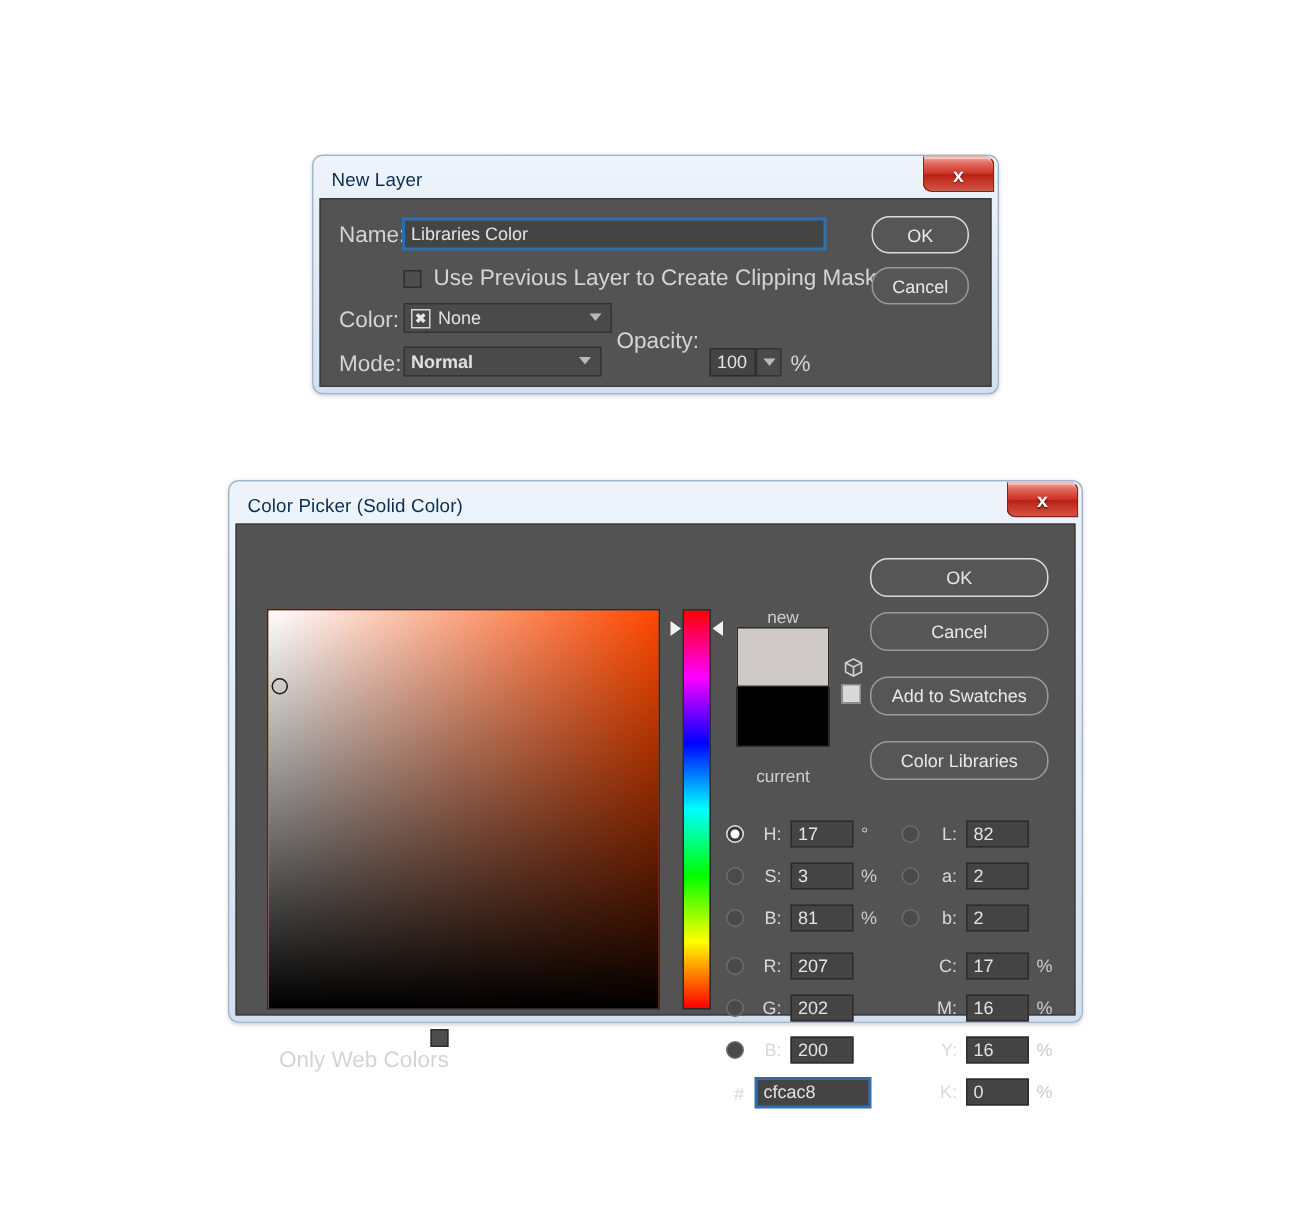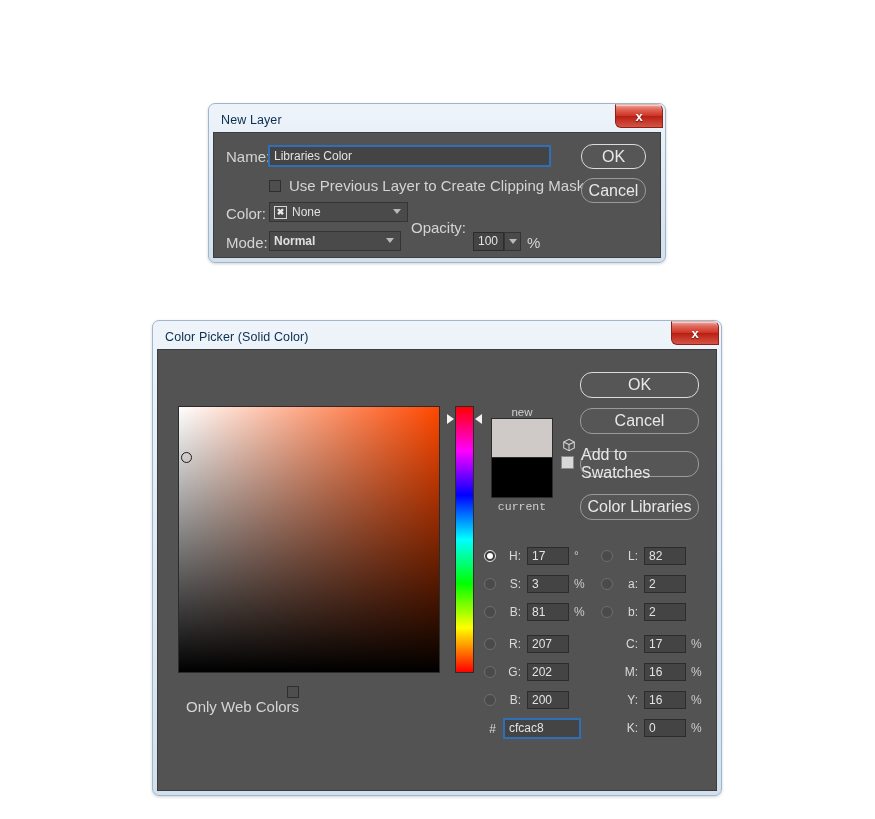--- a/index.html
+++ b/index.html
@@ -118,21 +118,21 @@
     border-right: 4px solid transparent;
     border-top: 5px solid #b9b9b9;
   }
 
   
   .ps-btn {
     border: 1px solid #9a9a9a;
     border-radius: 12px;
     background: #565656;
     color: #e8e8e8;
-    font-size: 16px;
+    font-size: 12px;
     font-family: "Liberation Sans", sans-serif;
     display: flex;
     align-items: center;
     justify-content: center;
     cursor: pointer;
     user-select: none;
     box-sizing: border-box;
   }
   .ps-btn.primary { border-color: #dcdcdc; }
 
@@ -172,21 +172,21 @@
   
   #new-layer-win { left: 208px; top: 103px; width: 458px; height: 160px; }
   #new-layer-body {
     position: absolute;
     left: 4px; right: 4px; top: 28px; bottom: 4px;
   }
 
   .nl-row { position: absolute; display: flex; align-items: center; }
 
   
-  #picker-win { left: 152px; top: 320px; width: 570px; height: 476px; }
+  #picker-win { left: 152px; top: 320px; width: 570px; height: 362px; }
   #picker-body {
     position: absolute;
     left: 4px; right: 4px; top: 28px; bottom: 4px;
   }
 
   #sb-field {
     position: absolute;
     left: 20px; top: 56px;
     width: 262px; height: 267px;
     border: 1px solid #2b2b2b;
@@ -344,21 +344,21 @@
     </div>
 
     <div id="hue-strip"></div>
     <div class="hue-arrow left" id="hue-arrow-l" style="left: 289px; top: 63.6083px;"></div>
     <div class="hue-arrow right" id="hue-arrow-r" style="left: 317px; top: 63.6083px;"></div>
 
     <div id="swatch-wrap">
       <div class="swatch-cap">new</div>
       <div id="swatch-new" style="background: rgb(207, 202, 200);"></div>
       <div id="swatch-cur" style="border-top: none; background: rgb(0, 0, 0);"></div>
-      <div class="swatch-cap" style="margin-top:2px;font-family:Liberation Mono, monospace;">current</div>
+      <div class="swatch-cap" style="margin-top:14px;">current</div>
     </div>
 
     <div id="gamut-cube">
       <svg width="14" height="14" viewBox="0 0 14 14" aria-hidden="true">
         <path d="M7 1.3 12.3 4v6L7 12.7 1.7 10V4z" fill="none" stroke="#d0d0d0" stroke-width="1.1"></path>
         <path d="M1.7 4 7 6.6 12.3 4M7 6.6v6.1" fill="none" stroke="#d0d0d0" stroke-width="1.1"></path>
       </svg>
     </div>
     <div id="websafe-chip"></div>
 

